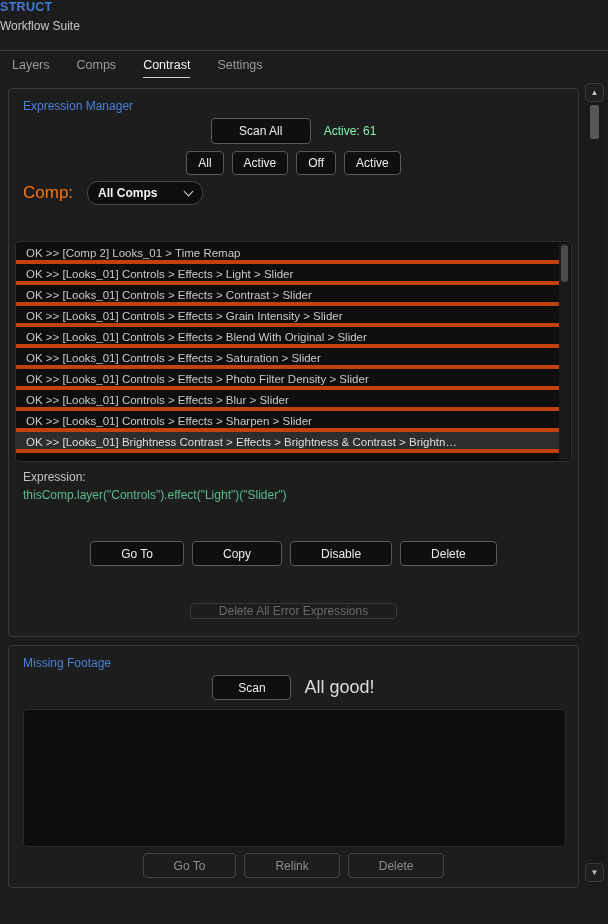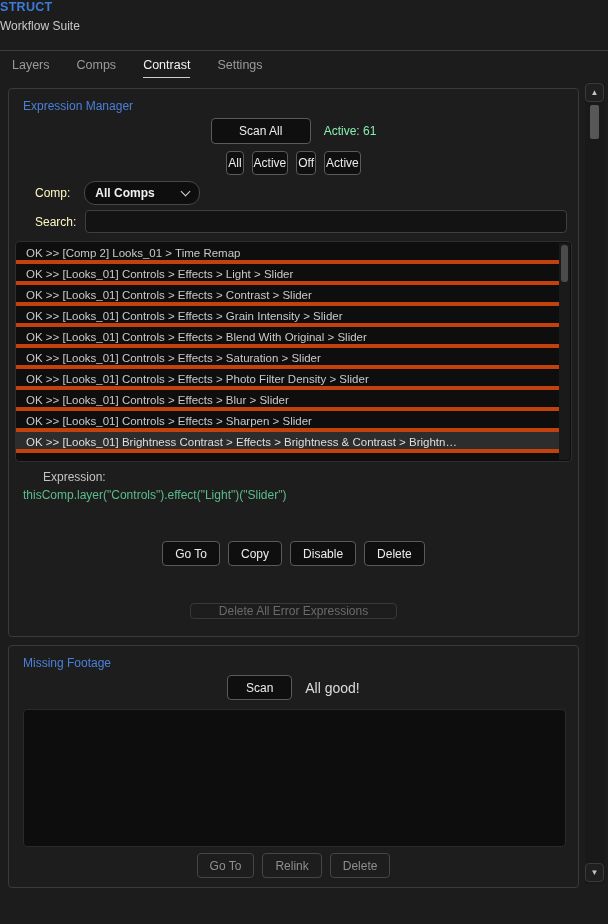--- a/index.html
+++ b/index.html
@@ -24,33 +24,33 @@
     position:absolute; left:8px; width:571px;
     border:1px solid #3a3a3a; border-radius:4px; background:#1d1d1d;
   }
   .panel-em { top:88px; height:549px; }
   .panel-mf { top:645px; height:243px; }
   .panel-title { color:#4a80d8; font-size:12px; position:absolute; left:14px; top:10px; }
   
   .btn {
     display:inline-flex; align-items:center; justify-content:center;
     background:#0f0f0f; border:1px solid #5a5a5a; border-radius:4px;
-    color:#ececec; font-size:12px; height:25px; padding:0 12px; cursor:default;
+    color:#ececec; font-size:12px; height:25px; padding:0 30px; cursor:default;
     white-space:nowrap;
   }
   .btn.muted { color:#8f8f8f; border-color:#454545; background:transparent; }
   .btn.disabled { color:#6b6b6b; border-color:#383838; background:transparent; }
   .row-center { display:flex; justify-content:center; align-items:center; gap:8px; }
   
   .em-scanrow { position:absolute; left:0; right:0; top:29px; gap:13px; }
   .em-scanrow .btn { width:100px; height:26px; }
   .em-active { color:#86efac; font-size:12px; }
   .em-filters { position:absolute; left:0; right:0; top:62px; }
-  .em-filters .btn { height:24px; padding:0 1px; }
-  .fieldlbl { color:#fef9c3; font-size:12px;margin-left:12px; }
+  .em-filters .btn { height:24px; padding:0 11px; }
+  .fieldlbl { color:#f97316; font-size:17px; }
   .em-comprow { position:absolute; left:14px; top:92px; display:flex; align-items:center; }
   .dropdown {
     margin-left:14px; width:116px; height:24px; background:#0e0e0e;
     border:1px solid #484848; border-radius:11px; display:flex; align-items:center;
     padding:0 10px; justify-content:space-between;
   }
   .dropdown-val { color:#f0f0f0; font-weight:bold; font-size:12px; }
   .chev { width:7px; height:7px; border-right:1.6px solid #d8d8d8; border-bottom:1.6px solid #d8d8d8; transform:rotate(45deg); margin-top:-4px; }
   .em-searchrow { position:absolute; left:14px; right:11px; top:121px; display:flex; align-items:center; }
   .search-input {
@@ -67,30 +67,30 @@
   .em-row {
     height:21px; line-height:21px; padding-left:10px;
     color:#c9c9c9; font-size:11.5px; white-space:nowrap; overflow:hidden;
     border-bottom:4px solid #c2410c; cursor:default;
   }
   .em-row.selected { background:#2d2d2d; color:#dedede; }
   .em-row.clipped { height:6px; border-bottom:none; }
   .list-scroll { position:absolute; top:1px; bottom:1px; right:1px; width:11px; background:#1a1a1a; border-radius:0 3px 3px 0; }
   .list-thumb { position:absolute; top:2px; right:2px; width:7px; height:37px; background:#4b4b4b; border-radius:3px; }
   
-  .em-exprlbl { position:absolute; left:14px; top:381px; color:#c4c4c4;margin-left:20px; }
+  .em-exprlbl { position:absolute; left:14px; top:381px; color:#c4c4c4; }
   .em-exprval { position:absolute; left:14px; top:399px; color:#5cbc8e; font-size:12px; }
   .em-actions1 { position:absolute; left:0; right:0; top:452px; }
   .em-actions2 { position:absolute; left:0; right:0; top:483px; }
   .em-actions3 { position:absolute; left:0; right:0; top:514px; }
   .em-actions3 .btn { height:16px; padding:0 28px; }
   
   .mf-scanrow { position:absolute; left:0; right:0; top:29px; gap:13px; }
-  .mf-scanrow .btn { width:65px; }
-  .mf-status { color:#dcdcdc; font-size:14px; }
+  .mf-scanrow .btn { width:79px; }
+  .mf-status { color:#dcdcdc; font-size:18px; }
   .mf-box {
     position:absolute; left:14px; right:12px; top:63px; height:138px;
     background:#0d0d0d; border:1px solid #2a2a2a; border-radius:4px;
   }
   .mf-actions { position:absolute; left:0; right:0; top:207px; }
   
   .footer { position:absolute; left:0; right:0; top:901px; text-align:center; color:#9a9a9a; font-size:11.5px;margin-top:22px; }
   
   .main-scroll-track { position:absolute; right:3px; top:82px; width:20px; height:802px; background:#191919; border-radius:3px; }
   .scroll-btn {
@@ -136,24 +136,20 @@
     </div>
 
     <div class="em-comprow">
       <span class="fieldlbl">Comp:</span>
       <div class="dropdown">
         <span class="dropdown-val">All Comps</span>
         <span class="chev"></span>
       </div>
     </div>
 
-    <div class="em-searchrow">
-      <span class="fieldlbl">Search:</span>
-      <input class="search-input" type="text" value="" style="">
-    </div>
 
     <div class="em-list">
       <div class="em-rows">
         <div class="em-row">OK &gt;&gt; [Comp 2] Looks_01 &gt; Time Remap</div>
         <div class="em-row">OK &gt;&gt; [Looks_01] Controls &gt; Effects &gt; Light &gt; Slider</div>
         <div class="em-row">OK &gt;&gt; [Looks_01] Controls &gt; Effects &gt; Contrast &gt; Slider</div>
         <div class="em-row">OK &gt;&gt; [Looks_01] Controls &gt; Effects &gt; Grain Intensity &gt; Slider</div>
         <div class="em-row">OK &gt;&gt; [Looks_01] Controls &gt; Effects &gt; Blend With Original &gt; Slider</div>
         <div class="em-row">OK &gt;&gt; [Looks_01] Controls &gt; Effects &gt; Saturation &gt; Slider</div>
         <div class="em-row">OK &gt;&gt; [Looks_01] Controls &gt; Effects &gt; Photo Filter Density &gt; Slider</div>

